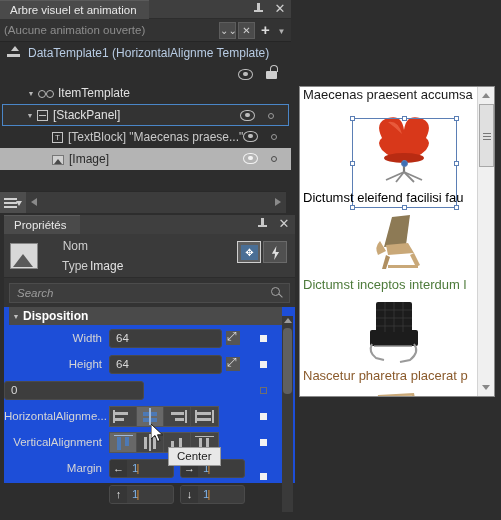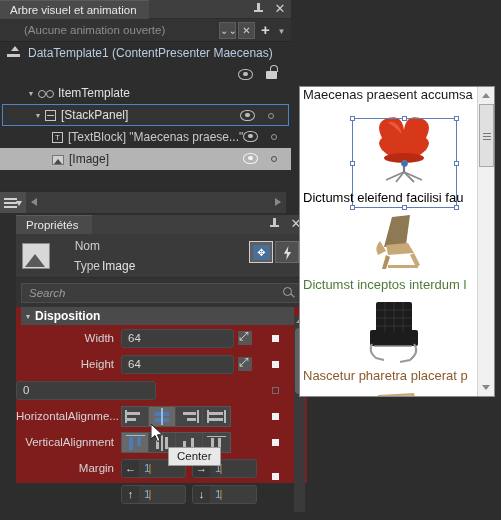--- a/index.html
+++ b/index.html
@@ -47,21 +47,21 @@
     color: #cfcfcf; font-size: 13px; line-height: 14px; text-align: center;
     font-family: "Liberation Sans", sans-serif;
   }
 
   
   .anim-bar {
     position: relative; height: 23px; background: #333;
     border-bottom: 1px solid #252525; display: flex; align-items: center;
   }
   .anim-label {
-    color: #8d8d8d; font-size: 11.5px; padding-left: 24px; flex: 1;
+    color: #8d8d8d; font-size: 11.5px; padding-left: 4px; flex: 1;
   }
   .anim-btns { display: flex; align-items: center; gap: 2px; padding-right: 4px; }
   .sqbtn {
     width: 17px; height: 17px; background: #4b4b4b;
     border: 1px solid #5d5d5d; color: #d0d0d0;
     font-size: 10px; line-height: 15px; text-align: center; cursor: pointer;
   }
   .plus-btn {
     width: 17px; height: 17px; color: #dcdcdc; font-size: 15px;
     line-height: 16px; text-align: center; cursor: pointer; font-weight: bold;
@@ -208,22 +208,22 @@
   }
   .sb-arrow-r::after {
     content: ""; position: absolute; right: 5px; top: 6px;
     border-top: 4.5px solid transparent; border-bottom: 4.5px solid transparent;
     border-left: 6px solid #8a8a8a;
   }
   .sb-track { flex: 1; height: 21px; }
 
   
   .props-panel {
-    position: absolute; left: 16px; top: 215px; width: 291px; height: 268px;
-    background: #7f1d1d;
+    position: absolute; left: 4px; top: 215px; width: 291px; height: 268px;
+    background: #1d4ed8;
   }
   .props-tabbar {
     position: relative; height: 19px; background: #3f3f3f;
   }
   .props-tab {
     display: inline-block; height: 19px; line-height: 19px;
     padding: 0 14px 0 10px; background: #4a4a4a; color: #e8e8e8;
     font-size: 11.5px; border-top: 1px solid #5a5a5a;
   }
   .nom-area {
@@ -456,41 +456,41 @@
       <div class="anim-btns">
         <div class="sqbtn">⌄⌄</div>
         <div class="sqbtn">✕</div>
         <div class="plus-btn">+</div>
         <div class="caret-sm">▼</div>
       </div>
     </div>
 
     <div class="tmpl-row">
       <div class="tmpl-ico"></div>
-      <span class="tmpl-name">DataTemplate1 (ContentPresenter Maecenas)</span>
+      <span class="tmpl-name">DataTemplate1 (HorizontalAlignme Template)</span>
     </div>
 
     <div class="eyelock-row">
       <span class="eye-head">
         <span class="eye-ico"><span class="outer"></span><span class="pupil"></span></span>
       </span>
       <span class="lock-head">
         <span class="lock-ico"><span class="shackle"></span><span class="body"></span></span>
       </span>
     </div>
 
     <div class="tree">
 
       <div class="tree-row" style="padding-left:24px;">
         <span class="twisty">▼</span>
         <span class="node-ico glasses-ico"></span>
         <span class="tree-label">ItemTemplate</span>
       </div>
 
-      <div class="tree-row selected-blue" style="padding-left:28px;margin:0 2px;">
+      <div class="tree-row selected-blue" style="padding-left:20px;margin:0 2px;">
         <span class="twisty">▼</span>
         <span class="node-ico box-ico"></span>
         <span class="tree-label">[StackPanel]</span>
         <span class="row-eye">
           <span class="eye-ico"><span class="outer"></span><span class="pupil"></span></span>
         </span>
         <span class="row-dot"></span>
       </div>
 
       <div class="tree-row" style="padding-left:52px;">

